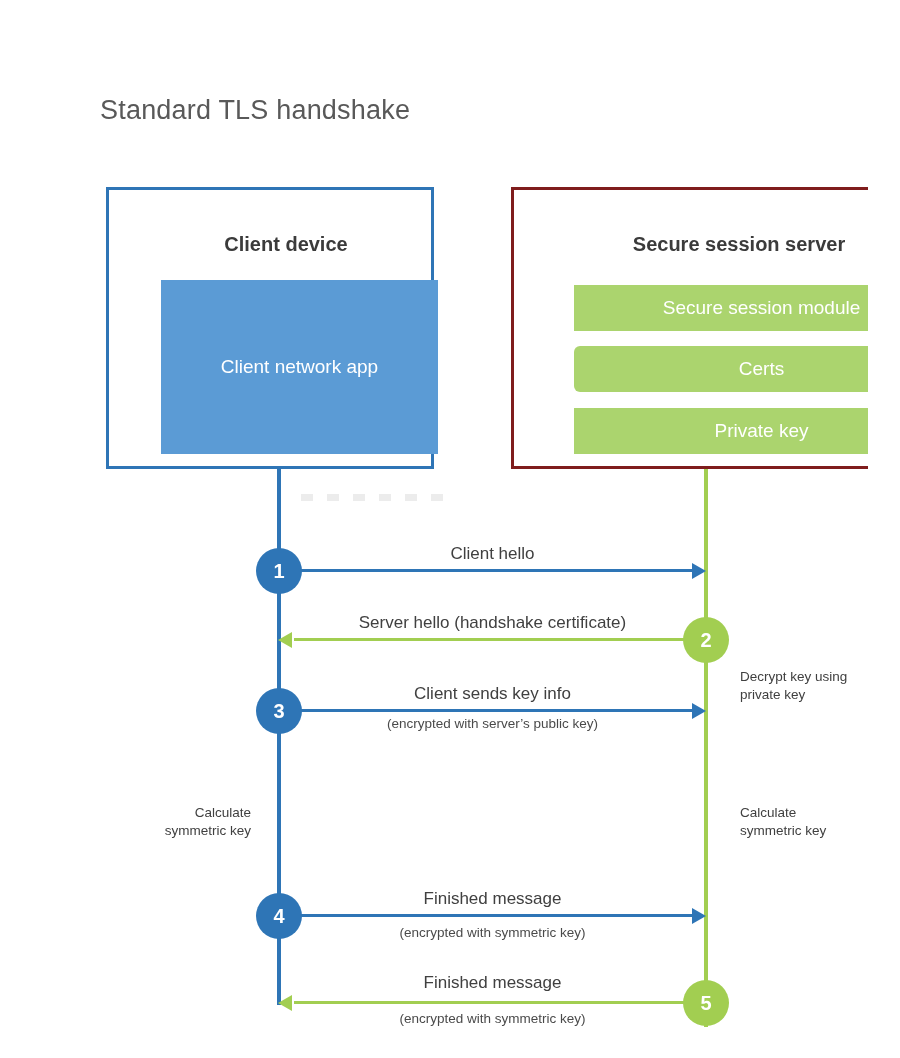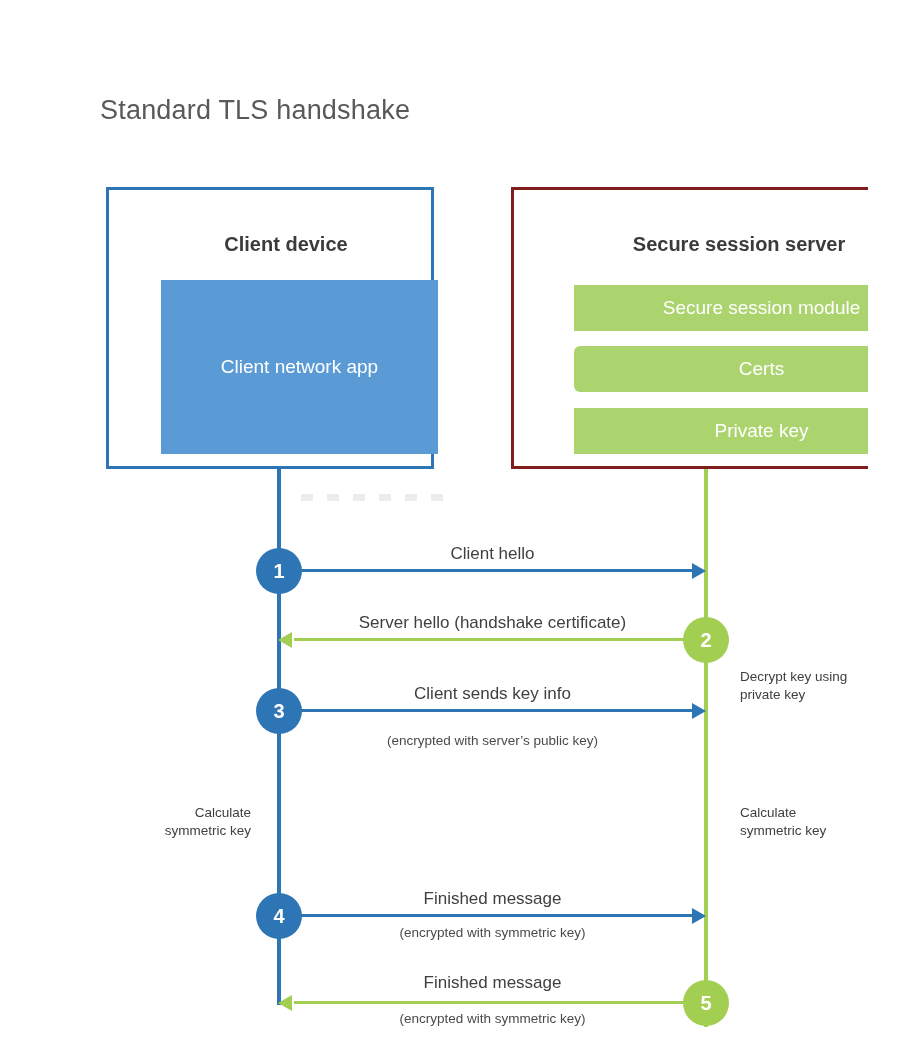--- a/index.html
+++ b/index.html
@@ -86,21 +86,21 @@
   <div class="msg-label" style="top:549px">Server hello (handshake certificate)</div>
   <div class="hline hgreen" style="top:574px"></div>
   <div class="ah left" style="top:568px"></div>
   <div class="badge bgreen" style="top:553px">
     <span>2</span>
   </div>
 
   <div class="msg-label" style="top:620px">Client sends key info</div>
   <div class="hline hblue" style="top:645px"></div>
   <div class="ah right" style="top:639px"></div>
-  <div class="msg-sub" style="top:669px">(encrypted with server’s public key)</div>
+  <div class="msg-sub" style="top:652px">(encrypted with server’s public key)</div>
   <div class="badge bblue" style="top:624px">
     <span>3</span>
   </div>
   <div class="note right-col" style="top:604px">Decrypt key using
 private key</div>
 
   <div class="note left-col" style="top:740px">Calculate
 symmetric key</div>
   <div class="note right-col" style="top:740px">Calculate
 symmetric key</div>

